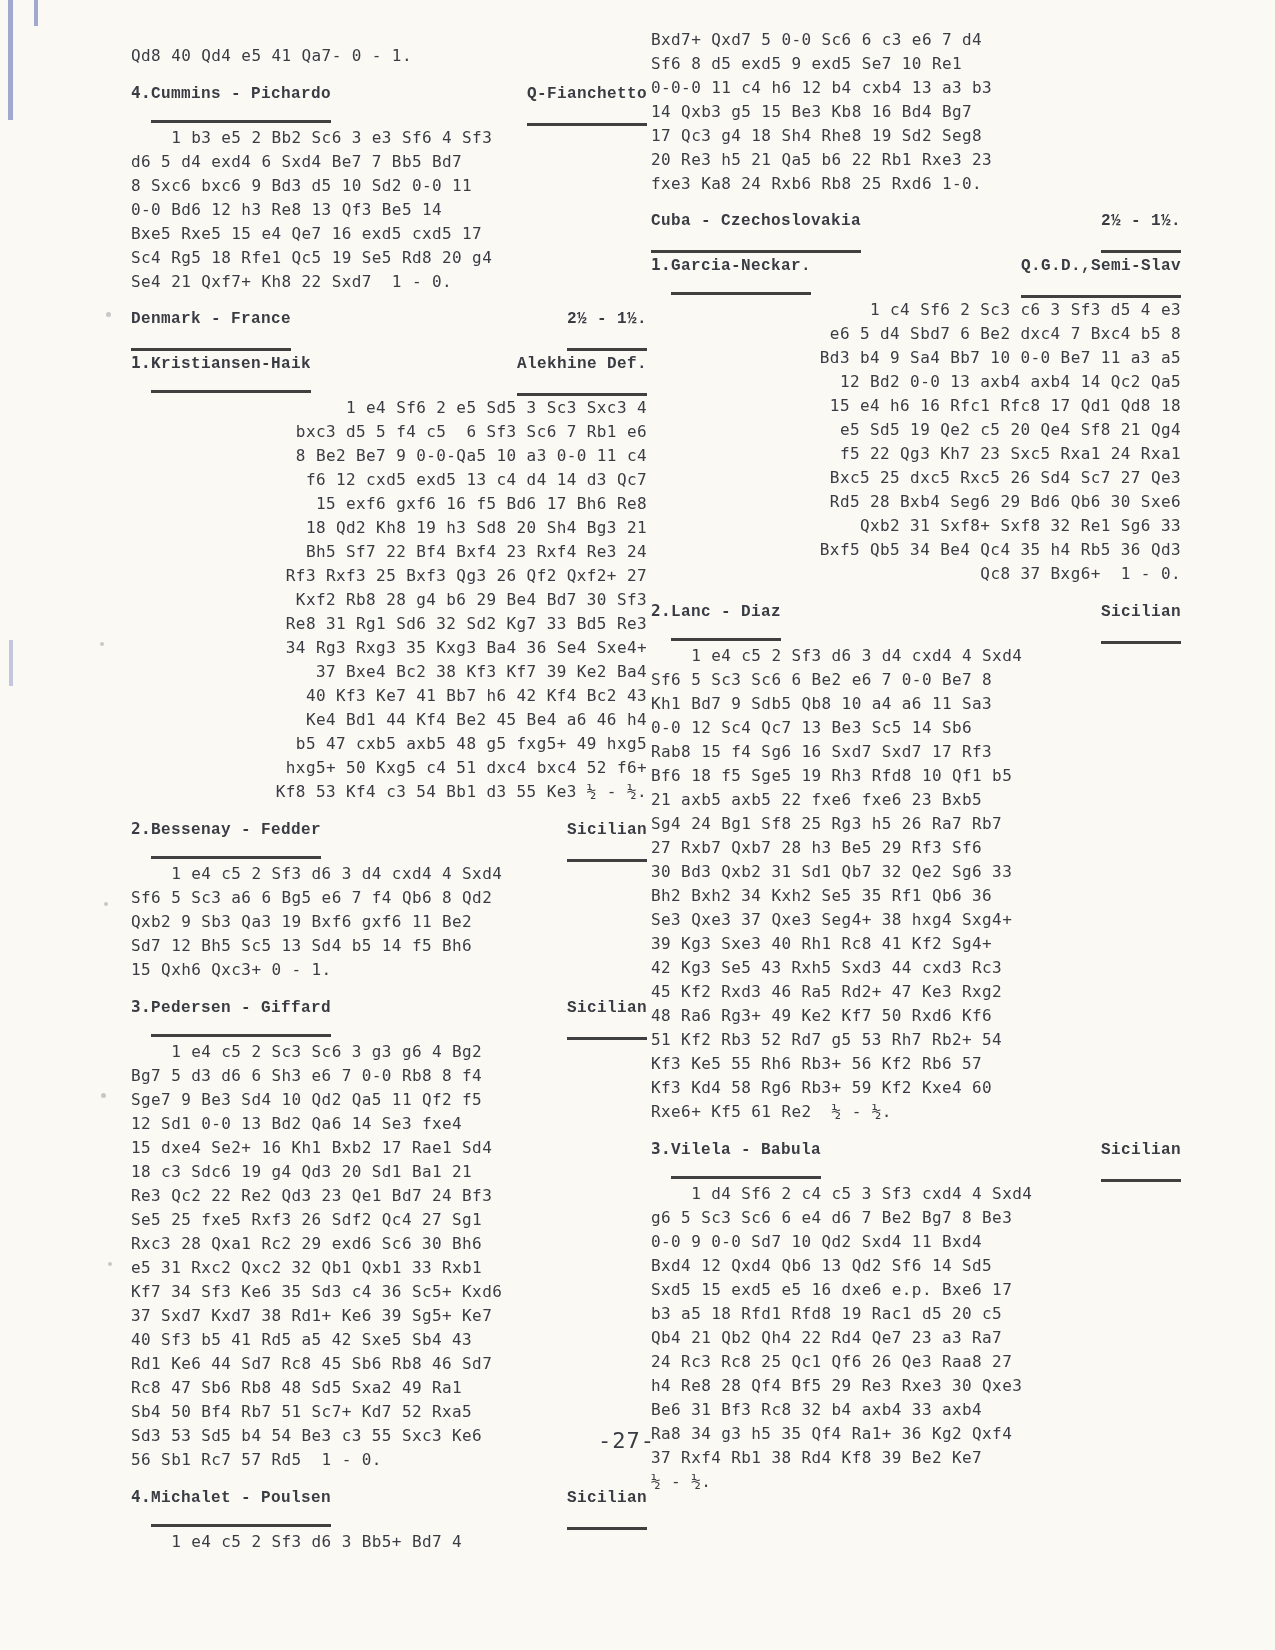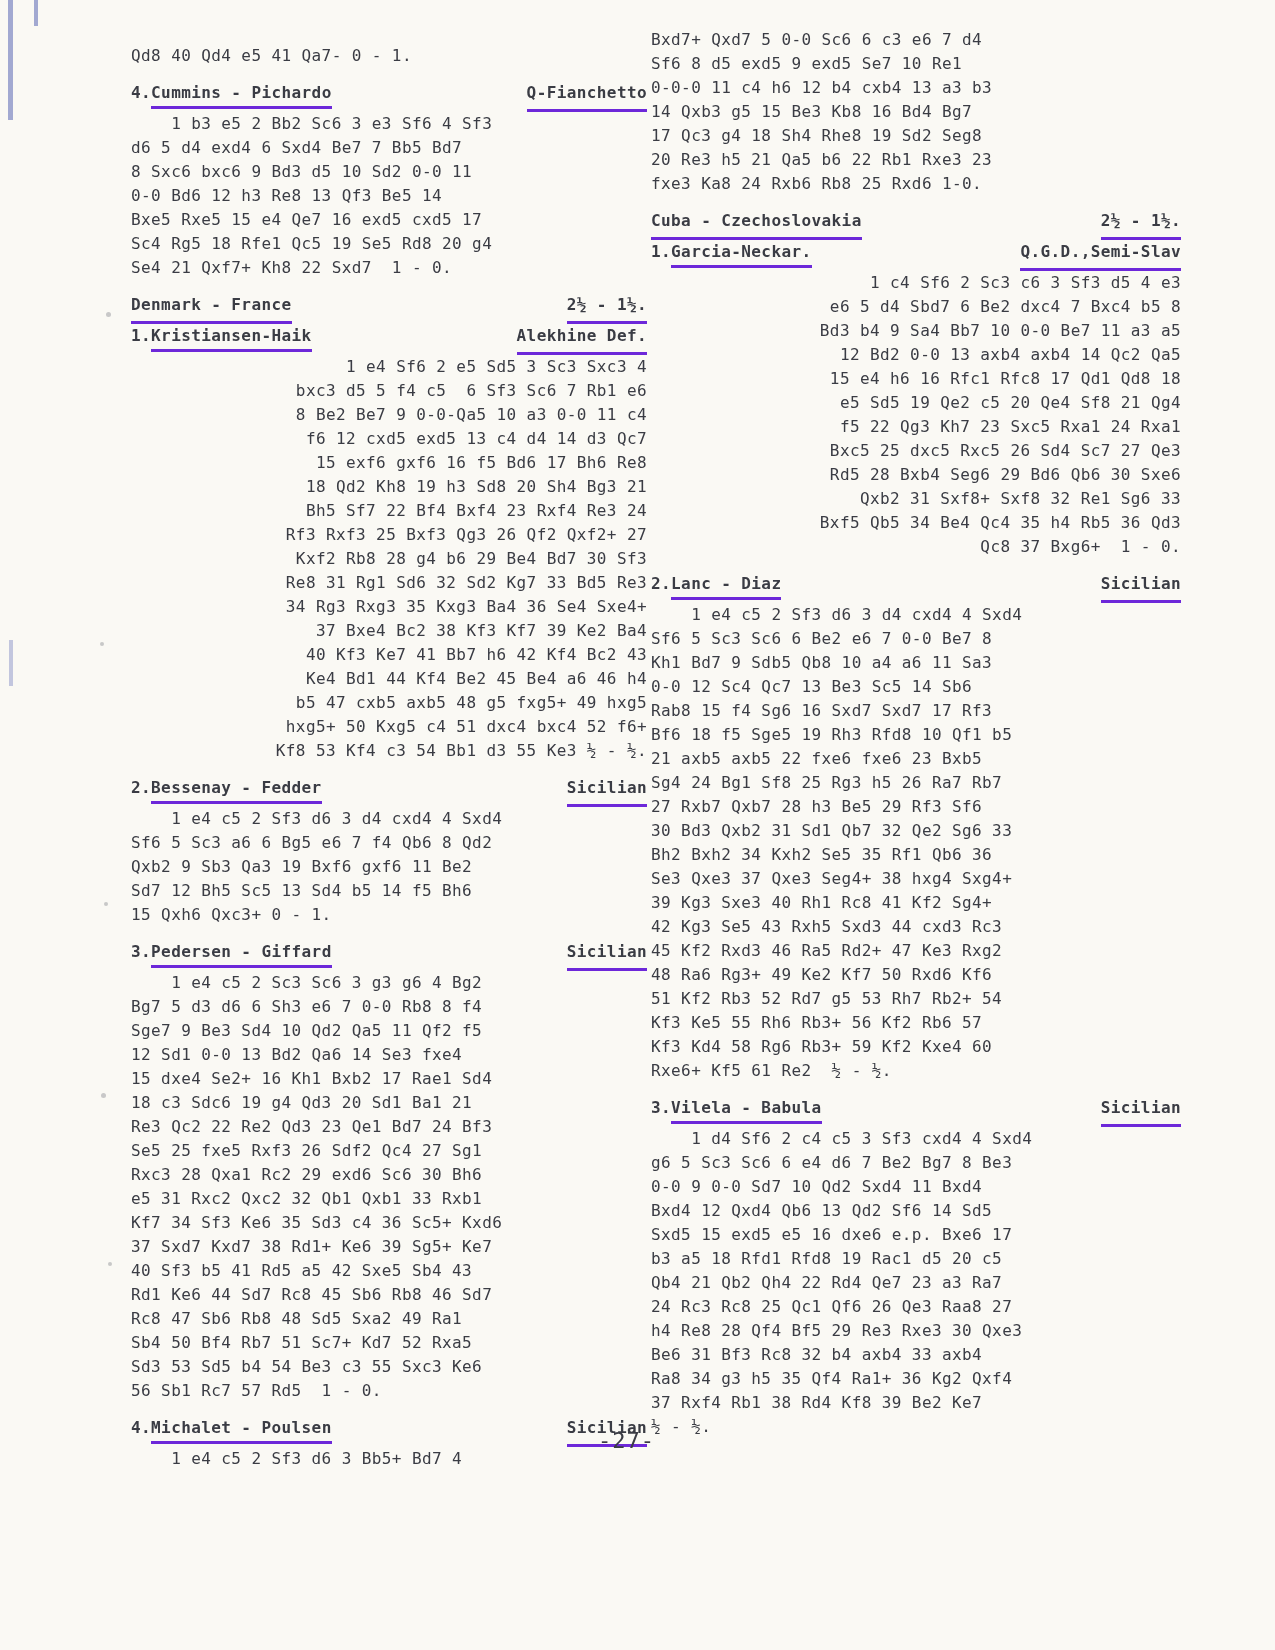--- a/index.html
+++ b/index.html
@@ -24,22 +24,23 @@
   #col-right{left:651px;top:28px;width:530px;}
   .block{margin:0;}
   .block + .block{margin-top:13px;}
   .block.no-gap{margin-top:0;text-align:right;}
   .move-line{white-space:pre;}
   .match-header,.game-header{
     display:flex;justify-content:space-between;align-items:baseline;
     font-weight:bold;white-space:pre;
   }
   .u{
-    border-bottom:3px solid #6d28d9;
-    padding-bottom:4px;
+    border-bottom:3px solid #404040;
+    padding-bottom:17px;
+    font-family:Liberation Mono, monospace;
   }
   .game-num{font-weight:bold;}
   .footer-page-number{
     position:absolute;left:598px;top:1428px;
     font-size:22px;letter-spacing:1px;color:#3a3c44;
   }
   
   .artifact{position:absolute;background:#5a68b4;opacity:.55;}
   .art1{left:8px;top:0;width:5px;height:120px;}
   .art2{left:34px;top:0;width:4px;height:26px;}

